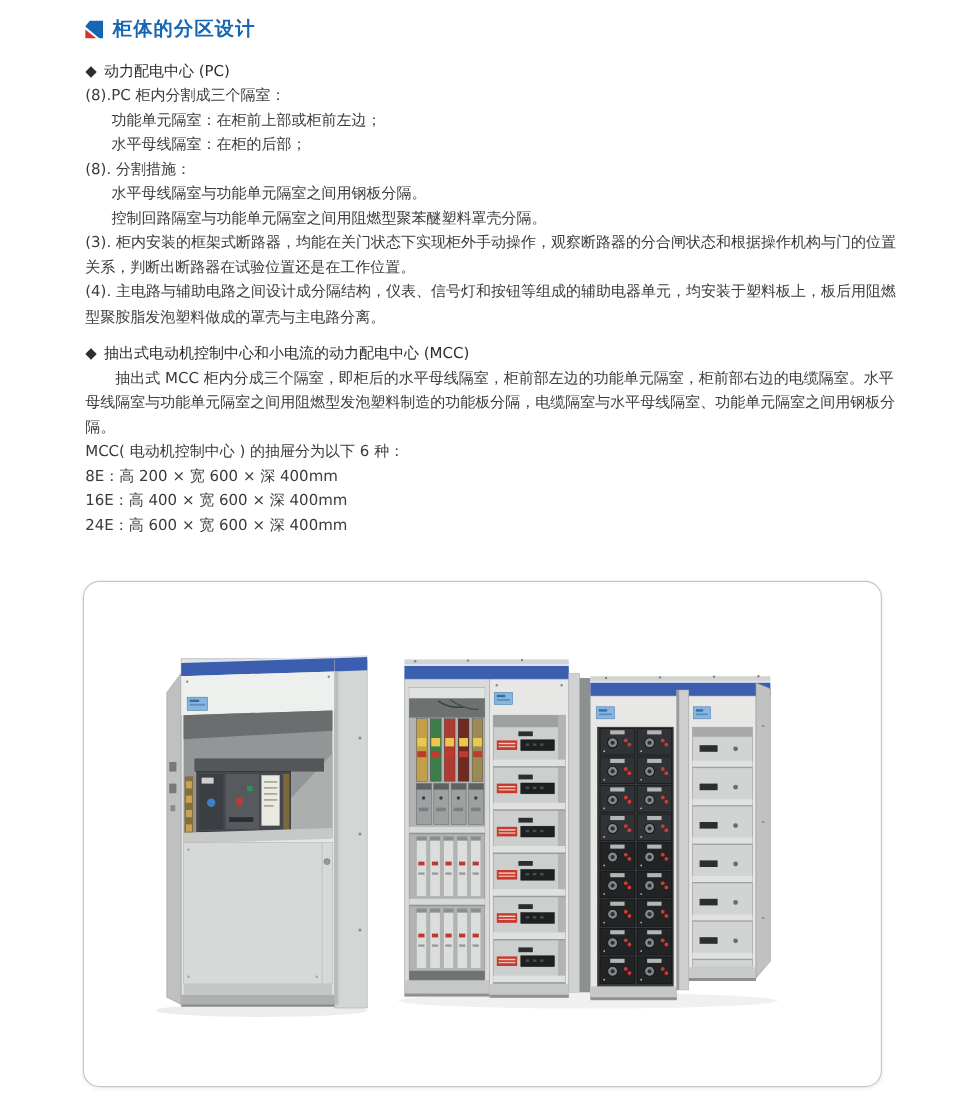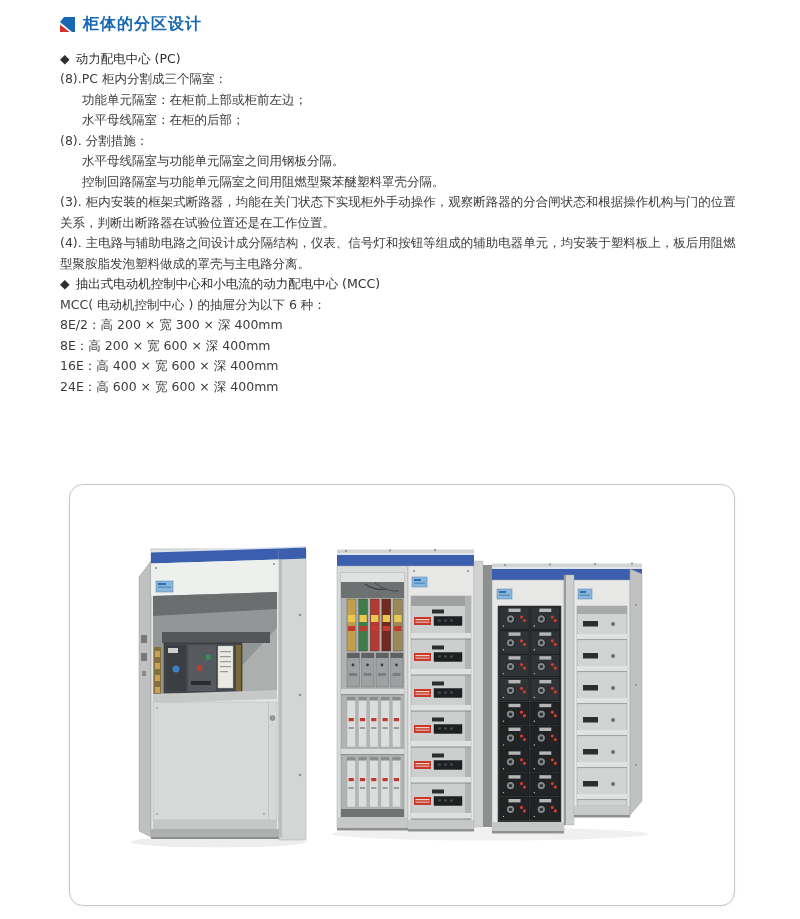--- a/index.html
+++ b/index.html
@@ -1,25 +1,25 @@
 <!DOCTYPE html>
 <html><head>
 <meta charset="utf-8">
 <style>
   html,body{margin:0;padding:0;}
   body{
     width:800px;height:919px;background:#ffffff;position:relative;
     font-family:"DejaVu Sans","Liberation Sans",sans-serif;
     color:#3b3b3b;
   }
-  .content{position:absolute;left:60px;top:12px;width:680px;font-size:12.5px;line-height:20.5px;}
+  .content{position:absolute;left:71px;top:12px;width:680px;font-size:12.5px;line-height:20.5px;}
   .title-row{display:flex;align-items:center;gap:8px;margin:2px 0 14px 0;}
   .title-icon{width:15px;height:15px;flex:0 0 auto;}
   .title-text{font-size:16px;font-weight:bold;color:#1567b3;letter-spacing:1px;}
-  .sec-heading{color:#2e2e2e;}
+  .sec-heading{margin-top:10px;color:#2e2e2e;}
   .sec-heading .marker{margin-right:6px;}
   .line{white-space:normal;}
   .ind{padding-left:22px;}
   .para{margin:0;}
   .mcc-intro{text-indent:2em;}
   .photo-panel{
     position:absolute;left:69px;top:484px;width:664px;height:420px;
     border:1px solid #c7c7c7;border-radius:14px;background:#fff;overflow:hidden;
     box-shadow:0 1px 3px rgba(0,0,0,.06);
   }
@@ -50,23 +50,23 @@
     <div class="line ind">水平母线隔室与功能单元隔室之间用钢板分隔。</div>
     <div class="line ind">控制回路隔室与功能单元隔室之间用阻燃型聚苯醚塑料罩壳分隔。</div>
     <div class="line para">(3). 柜内安装的框架式断路器，均能在关门状态下实现柜外手动操作，观察断路器的分合闸状态和根据操作机构与门的位置关系，判断出断路器在试验位置还是在工作位置。</div>
     <div class="line para">(4). 主电路与辅助电路之间设计成分隔结构，仪表、信号灯和按钮等组成的辅助电器单元，均安装于塑料板上，板后用阻燃型聚胺脂发泡塑料做成的罩壳与主电路分离。</div>
   </div>
 
   <div class="sec-heading">
     <span class="marker">◆</span><span>抽出式电动机控制中心和小电流的动力配电中心 (MCC)</span>
   </div>
 
+  <div class="line para mcc-intro">抽出式 MCC 柜内分成三个隔室，即柜后的水平母线隔室，柜前部左边的功能单元隔室，柜前部右边的电缆隔室。水平母线隔室与功能单元隔室之间用阻燃型发泡塑料制造的功能板分隔，电缆隔室与水平母线隔室、功能单元隔室之间用钢板分隔。</div>
   <div class="line">MCC( 电动机控制中心 ) 的抽屉分为以下 6 种：</div>
   <div>
-    <div class="line">8E/2：高 200 × 宽 300 × 深 400mm</div>
     <div class="line">8E：高 200 × 宽 600 × 深 400mm</div>
     <div class="line">16E：高 400 × 宽 600 × 深 400mm</div>
     <div class="line">24E：高 600 × 宽 600 × 深 400mm</div>
   </div>
 
 </div>
 
 <div class="photo-panel">
 <svg width="664" height="420" viewBox="0 0 664 420">
 

